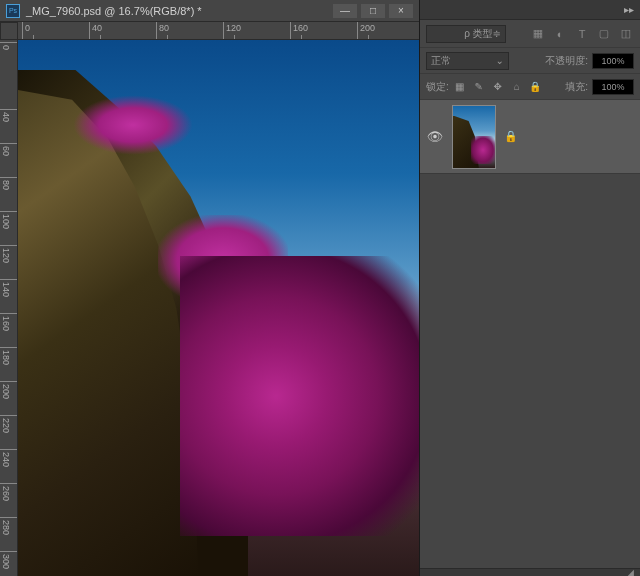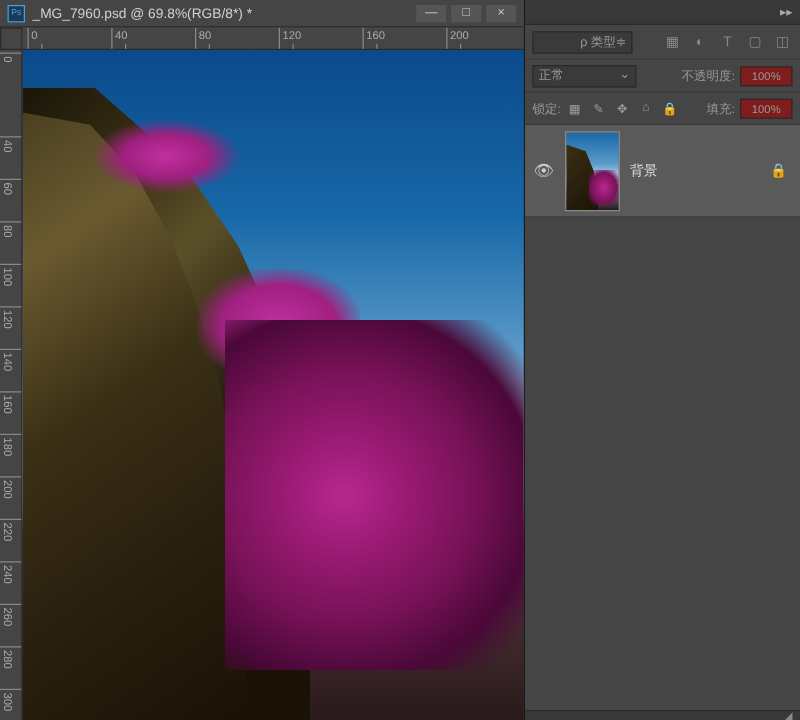--- a/index.html
+++ b/index.html
@@ -31,23 +31,23 @@
 .dbl-arrow{color:#aaa;font-size:10px}
 .panel-tabs{height:26px;background:#383838;display:flex;align-items:stretch;border-bottom:1px solid #2a2a2a}
 .tab{padding:0 12px;display:flex;align-items:center;color:#999;cursor:pointer;font-size:12px}
 .tab.active{background:#454545;color:#e0e0e0}
 .tab-menu{margin-left:auto;padding:0 8px;display:flex;align-items:center;color:#aaa;cursor:pointer}
 .filter-row{height:28px;display:flex;align-items:center;padding:0 6px;gap:4px;border-bottom:1px solid #3a3a3a}
 .filter-select{flex:0 0 80px;height:18px;background:#3a3a3a;border:1px solid #2a2a2a;color:#999;font-size:10px;display:flex;align-items:center;padding:0 4px;justify-content:flex-end}
 .filter-icons{display:flex;gap:6px;margin-left:auto}
 .filter-icon{width:16px;height:16px;color:#888;display:flex;align-items:center;justify-content:center;font-size:11px}
 .blend-row{height:26px;display:flex;align-items:center;padding:0 6px;gap:4px;border-bottom:1px solid #3a3a3a}
-.blend-select{width:83px;height:18px;background:#3a3a3a;border:1px solid #2a2a2a;color:#999;font-size:10px;display:flex;padding:0 4px;justify-content:space-between}
+.blend-select{width:83px;height:18px;background:#3a3a3a;border:1px solid #2a2a2a;color:#999;font-size:10px;display:flex;align-items:center;padding:0 4px;justify-content:space-between}
 .opacity-label{margin-left:auto;font-size:10px;color:#999}
-.opacity-field{width:42px;height:16px;background:#7f1d1d;border:1px solid #2a2a2a;color:#999;font-size:9px;display:flex;align-items:center;justify-content:center}
+.opacity-field{width:42px;height:16px;background:#000000;border:1px solid #2a2a2a;color:#999;font-size:9px;display:flex;align-items:center;justify-content:center}
 .lock-row{height:26px;display:flex;align-items:center;padding:0 6px;gap:4px;border-bottom:1px solid #3a3a3a}
 .lock-label{font-size:10px;color:#999}
 .lock-icons{display:flex;gap:5px}
 .lock-icon{width:14px;height:14px;color:#999;display:flex;align-items:center;justify-content:center;font-size:10px}
 .layers-list{flex:1;background:#454545;overflow:auto}
 .layer-row{height:74px;display:flex;align-items:center;padding:0 6px;gap:8px;background:#5a5a5a;border-bottom:1px solid #3a3a3a}
 .vis-eye{width:18px;height:18px;color:#ccc;display:flex;align-items:center;justify-content:center;font-size:13px}
 .layer-thumb{width:44px;height:64px;border:1px solid #888;background:linear-gradient(180deg,#1868a8 0%,#5a9ac8 40%,#aacde0 55%,#2a1a1a 100%);position:relative;overflow:hidden}
 .layer-thumb::before{content:"";position:absolute;left:0;top:10px;width:26px;height:54px;background:linear-gradient(135deg,#3a3015,#1a1206);clip-path:polygon(0 0,60% 10%,85% 40%,100% 100%,0 100%)}
 .layer-thumb::after{content:"";position:absolute;right:0;bottom:4px;width:24px;height:28px;background:radial-gradient(ellipse,#b82890,#781258 60%,transparent 90%)}
@@ -55,21 +55,21 @@
 .layer-lock{color:#ccc;font-size:11px;margin-right:4px}
 .panel-bottom{height:8px;background:#383838;border-top:1px solid #2a2a2a;display:flex;align-items:center;justify-content:flex-end;padding-right:6px}
 .corner-arrows{color:#888;font-size:8px}
 </style>
 </head>
 <body>
 
 <div class="doc-window">
   <div class="titlebar">
     <div class="ps-icon">Ps</div>
-    <div class="titlebar-text">_MG_7960.psd @ 69.8%(RGB/8*) *</div>
+    <div class="titlebar-text">_MG_7960.psd @ 16.7%(RGB/8*) *</div>
     <div class="win-controls">
       <div class="win-btn">—</div>
       <div class="win-btn">□</div>
       <div class="win-btn">×</div>
     </div>
   </div>
   <div class="ruler-row">
     <div class="ruler-corner"></div>
     <div class="ruler-h" style="flex:1;position:relative">
       <div class="tick-h" style="left:4px">0</div>
@@ -149,20 +149,19 @@
     </div>
     <span class="opacity-label">填充:</span>
     <div class="opacity-field">
         <span>100%</span>
       </div>
   </div>
   <div class="layers-list">
     <div class="layer-row">
       <div class="vis-eye">👁</div>
       <div class="layer-thumb"></div>
-      <div class="layer-name">背景</div>
       <div class="layer-lock">🔒</div>
     </div>
   </div>
   <div class="panel-bottom">
     <span class="corner-arrows">◢</span>
   </div>
 </div>
 
 </body></html>

